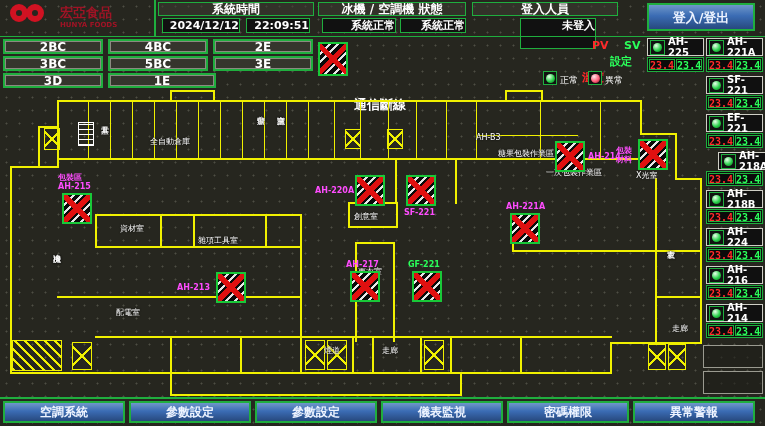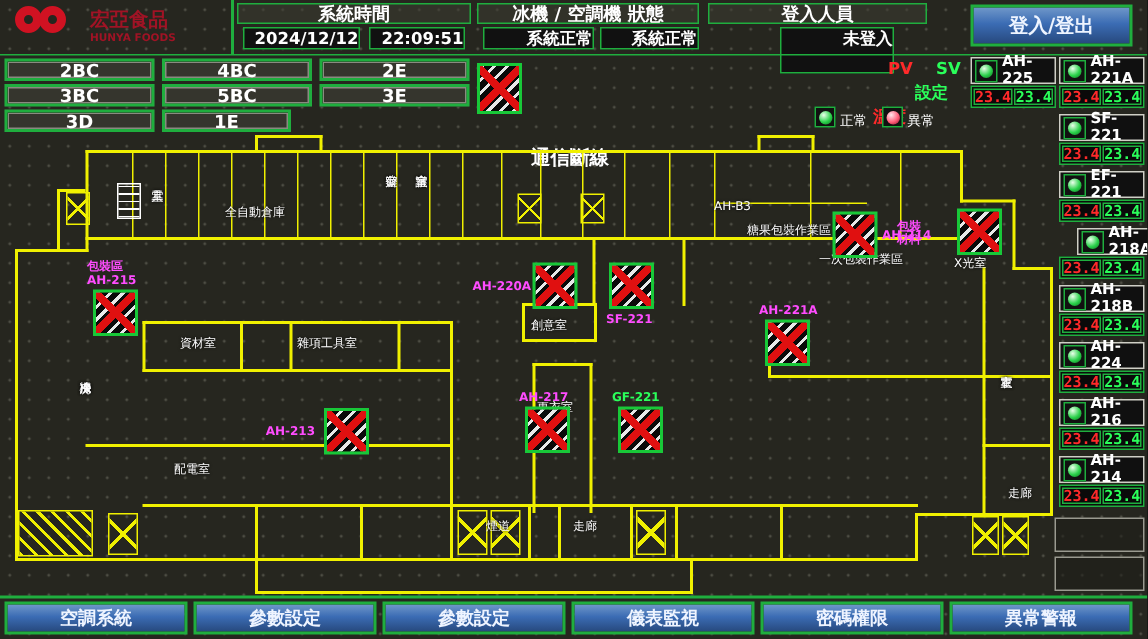--- a/index.html
+++ b/index.html
@@ -78,21 +78,21 @@
   <div class="abs sep" style="left:0;top:36px;width:765px;height:1px;"></div>
 
   <div id="floor-buttons">
       <div class="abs floorbtn" style="left: 3px; top: 39px; width: 100px; height: 15px;">2BC</div>
       <div class="abs floorbtn" style="left: 108px; top: 39px; width: 100px; height: 15px;">4BC</div>
       <div class="abs floorbtn" style="left: 213px; top: 39px; width: 100px; height: 15px;">2E</div>
       <div class="abs floorbtn" style="left: 3px; top: 56px; width: 100px; height: 15px;">3BC</div>
       <div class="abs floorbtn" style="left: 108px; top: 56px; width: 100px; height: 15px;">5BC</div>
       <div class="abs floorbtn" style="left: 213px; top: 56px; width: 100px; height: 15px;">3E</div>
       <div class="abs floorbtn" style="left: 3px; top: 73px; width: 100px; height: 15px;">3D</div>
-      <div class="abs floorbtn" style="left: 108px; top: 73px; width: 86px; height: 15px;">1E</div>
+      <div class="abs floorbtn" style="left: 108px; top: 73px; width: 108px; height: 15px;">1E</div>
     </div>
 
   <div class="abs commicon" style="left:318px;top:42px;width:30px;height:34px;"></div>
   <div class="abs" style="left:354px;top:50px;font-size:13px;font-weight:bold;margin-top:46px;">通信斷線</div>
 
   <div class="abs" style="left:592px;top:39px;font-size:11px;font-weight:bold;color:#ff2a2a;">PV</div>
   <div class="abs" style="left:624px;top:39px;font-size:11px;font-weight:bold;color:#2aff5a;">SV</div>
   <div class="abs" style="left:582px;top:54px;font-size:11px;font-weight:bold;color:#ff2a2a;margin-top:16px;">溫度</div>
   <div class="abs" style="left:610px;top:54px;font-size:11px;font-weight:bold;color:#2aff5a;">設定</div>
 
@@ -288,21 +288,21 @@
       <div class="abs" style="left: 78px; top: 34px; width: 16px; height: 24px; border: 1px solid rgb(255, 255, 255); background: repeating-linear-gradient(0deg, rgb(255, 255, 255) 0px, rgb(255, 255, 255) 1px, transparent 1px, transparent 5px);"></div>
       <div class="abs room vert" style="left: 100px; top: 32px;">工具室</div>
       <div class="abs room" style="left: 150px; top: 49px;">全自動倉庫</div>
       <div class="abs room vert" style="left: 256px; top: 22px;">辦公室</div>
       <div class="abs room vert" style="left: 276px; top: 22px;">會議室</div>
       <div class="abs room" style="left: 476px; top: 45px;">AH-B3</div>
       <div class="abs room" style="left: 498px; top: 61px;">糖果包裝作業區</div>
       <div class="abs room" style="left: 546px; top: 80px;">一次包裝作業區</div>
       <div class="abs room" style="left: 636px; top: 83px;">X光室</div>
       <div class="abs room" style="left: 120px; top: 136px;">資材室</div>
-      <div class="abs room" style="left: 198px; top: 136px;">雜項工具室</div>
+      <div class="abs room" style="left: 198px; top: 148px;">雜項工具室</div>
       <div class="abs room vert" style="left: 52px; top: 160px;">冷凍機房</div>
       <div class="abs room" style="left: 116px; top: 220px;">配電室</div>
       <div class="abs room" style="left: 354px; top: 124px;">創意室</div>
       <div class="abs room" style="left: 358px; top: 179px;">更衣室</div>
       <div class="abs room" style="left: 324px; top: 258px;">煙道</div>
       <div class="abs room" style="left: 382px; top: 258px;">走廊</div>
       <div class="abs room vert" style="left: 666px; top: 156px;">更衣室</div>
       <div class="abs room" style="left: 672px; top: 236px;">走廊</div>
       <div class="abs dev" style="left: 62px; top: 105px; width: 30px; height: 31px;"></div>
       <div class="abs devlabel magenta" style="left: 58px; top: 85px;">
@@ -331,21 +331,21 @@
       </div>
       <div class="abs dev" style="left: 510px; top: 125px; width: 30px; height: 31px;"></div>
       <div class="abs devlabel magenta" style="left: 506px; top: 114px;">
         <div>AH-221A</div>
       </div>
       <div class="abs dev" style="left: 555px; top: 53px; width: 30px; height: 31px;"></div>
       <div class="abs devlabel magenta" style="left: 588px; top: 64px;">
         <div>AH-214</div>
       </div>
       <div class="abs dev" style="left: 638px; top: 51px; width: 30px; height: 31px;"></div>
-      <div class="abs devlabel magenta" style="left: 598px; top: 57.5px; text-align: left; width: 34px;">
+      <div class="abs devlabel magenta" style="left: 598px; top: 57.5px; text-align: right; width: 34px;">
         <div>包裝</div>
         <div>材料</div>
       </div>
     </div>
 
   <div class="abs sep" style="left:0;top:397px;width:765px;height:2px;"></div>
   <div id="bottom-nav">
       <div class="abs btn-blue navbtn" style="left: 3px; top: 401px; width: 122px; height: 22px;">空調系統</div>
       <div class="abs btn-blue navbtn" style="left: 129px; top: 401px; width: 122px; height: 22px;">參數設定</div>
       <div class="abs btn-blue navbtn" style="left: 255px; top: 401px; width: 122px; height: 22px;">參數設定</div>

